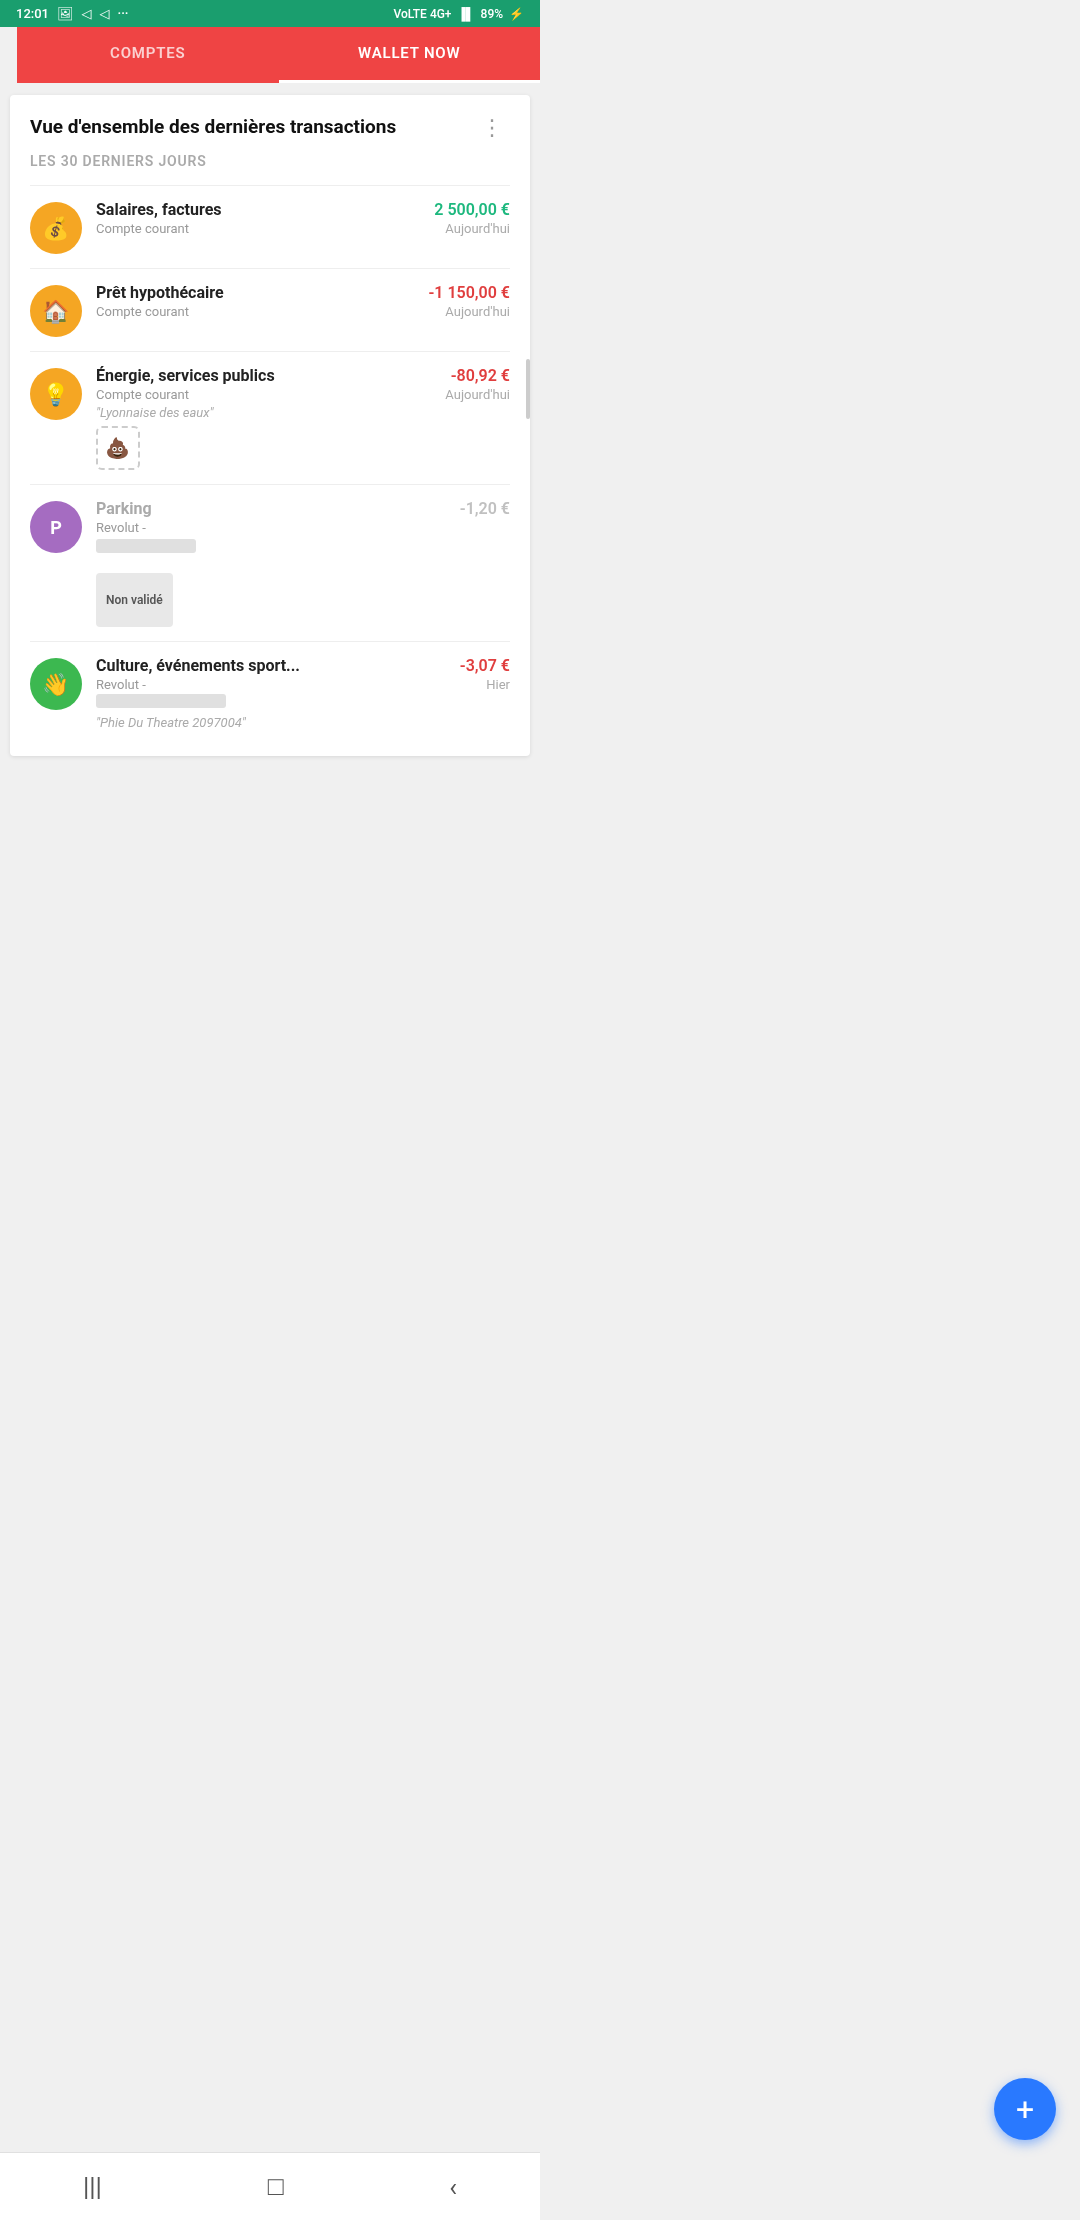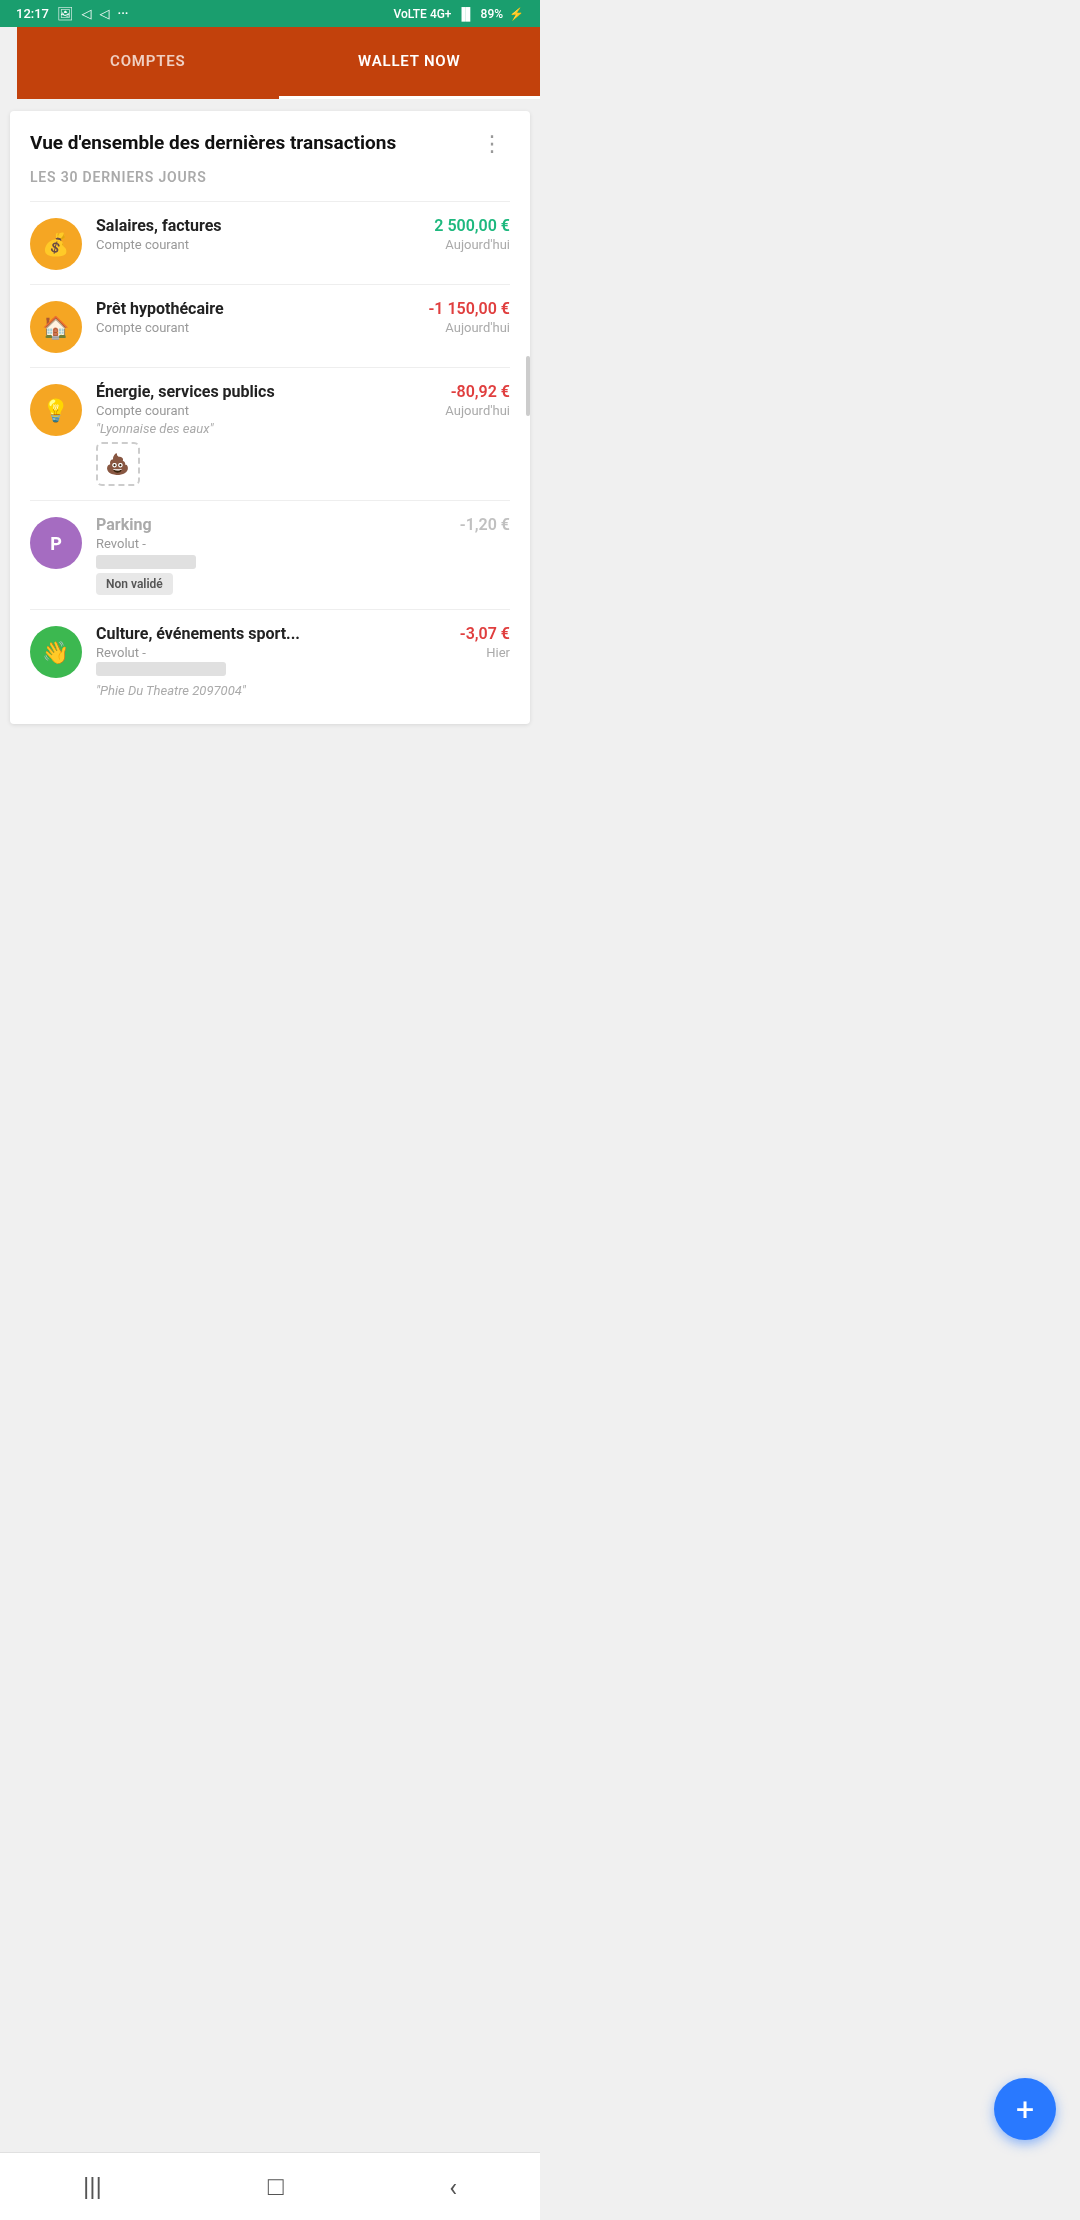--- a/index.html
+++ b/index.html
@@ -23,23 +23,23 @@
       padding: 6px 16px;
       color: #fff;
       font-size: 13px;
       font-weight: 500;
     }
     .status-bar-left { display: flex; align-items: center; gap: 8px; }
     .status-bar-right { display: flex; align-items: center; gap: 6px; font-size: 12px; }
 
     
     .tab-bar {
-      background: #c2410c;
-      display: flex;
-      height: 72px;
+      background: #ef4444;
+      display: flex;
+      height: 56px;
       margin-left: 17px;
     }
     .tab {
       flex: 1;
       display: flex;
       align-items: center;
       justify-content: center;
       color: rgba(255,255,255,0.75);
       font-size: 15px;
       font-weight: 600;
@@ -177,23 +177,23 @@
       margin-top: 6px;
     }
 
     
     .badge-pending {
       display: inline-block;
       background: #e8e8e8;
       color: #555;
       font-size: 12px;
       font-weight: 600;
-      padding: 4px 10px;
+      padding: 20px 10px;
       border-radius: 4px;
-      margin-top: 0;
+      margin-top: 16px;
     }
 
     
     .blurred-text {
       display: inline-block;
       background: #e0e0e0;
       color: transparent;
       border-radius: 3px;
       height: 14px;
       width: 100px;
@@ -271,21 +271,21 @@
       height: 60px;
       background: #ccc;
       border-radius: 2px;
     }
   </style>
 </head>
 <body>
 
 <div class="status-bar">
   <div class="status-bar-left">
-    <span>12:17</span>
+    <span>12:01</span>
     <span>🖼</span>
     <span>◁</span>
     <span>◁</span>
     <span>···</span>
   </div>
   <div class="status-bar-right">
     <span>VoLTE 4G+</span>
     <span>▐▌</span>
     <span>89%</span>
     <span>⚡</span>

